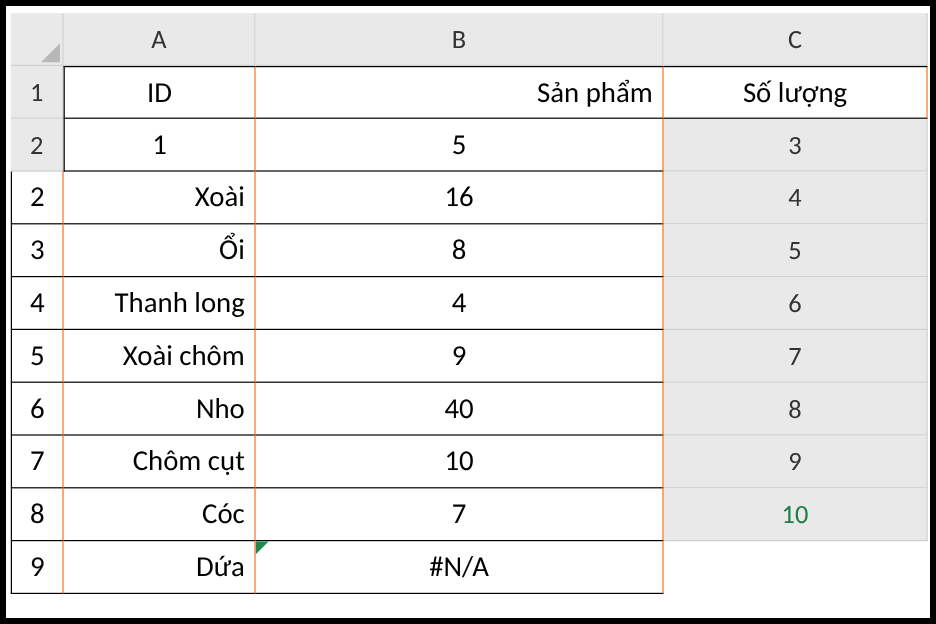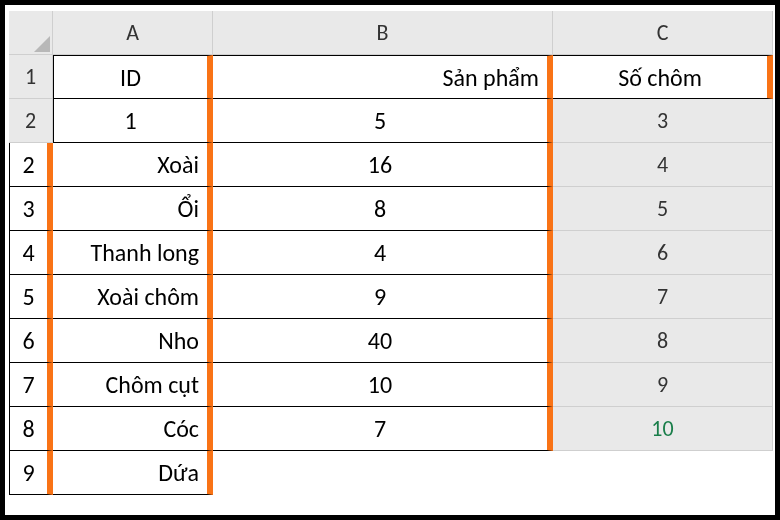--- a/index.html
+++ b/index.html
@@ -47,21 +47,21 @@
     background: #e9e9e9;
     border-right: 1px solid #cfcfcf;
     border-bottom: 1px solid #cfcfcf;
     text-align: center;
     line-height: 44px;
     font-size: 22px;
     color: #333;
   }
   .rowhdr.sel { color: #1a7e4a; }
   .cell {
-    border-right: 6px solid #f97316;
+    border-right: 1px solid #f97316;
     border-bottom: 1px solid #000;
     padding: 0 8px;
     line-height: 44px;
     font-size: 24px;
     position: relative;
     white-space: nowrap;
     overflow: hidden;
   }
   .topb { border-top: 1px solid #000; }
   .leftb { border-left: 1px solid #000; }
@@ -87,21 +87,21 @@
         <polygon points="16,0 16,16 0,16" fill="#b8b8b8"></polygon>
       </svg>
     </div>
     <div class="colhdr">A</div>
     <div class="colhdr">B</div>
     <div class="colhdr">C</div>
 
     <div class="rowhdr">1</div>
     <div class="cell topb leftb center">ID</div>
     <div class="cell topb left">Sản phẩm</div>
-    <div class="cell topb center">Số chôm</div>
+    <div class="cell topb center">Số lượng</div>
 
     <div class="rowhdr">2</div>
     <div class="cell leftb center">1</div>
     <div class="cell center">5</div>
 
     <div class="rowhdr">3</div>
     <div class="cell leftb center">2</div>
     <div class="cell left">Xoài</div>
     <div class="cell center">16</div>
 
@@ -131,15 +131,16 @@
     <div class="cell center">10</div>
 
     <div class="rowhdr">9</div>
     <div class="cell leftb center">8</div>
     <div class="cell left">Cóc</div>
     <div class="cell center">7</div>
 
     <div class="rowhdr sel">10</div>
     <div class="cell leftb center">9</div>
     <div class="cell left">Dứa</div>
+    <div class="cell center err-tri">#N/A</div>
 
   </div>
 </div>
 
 </body></html>

